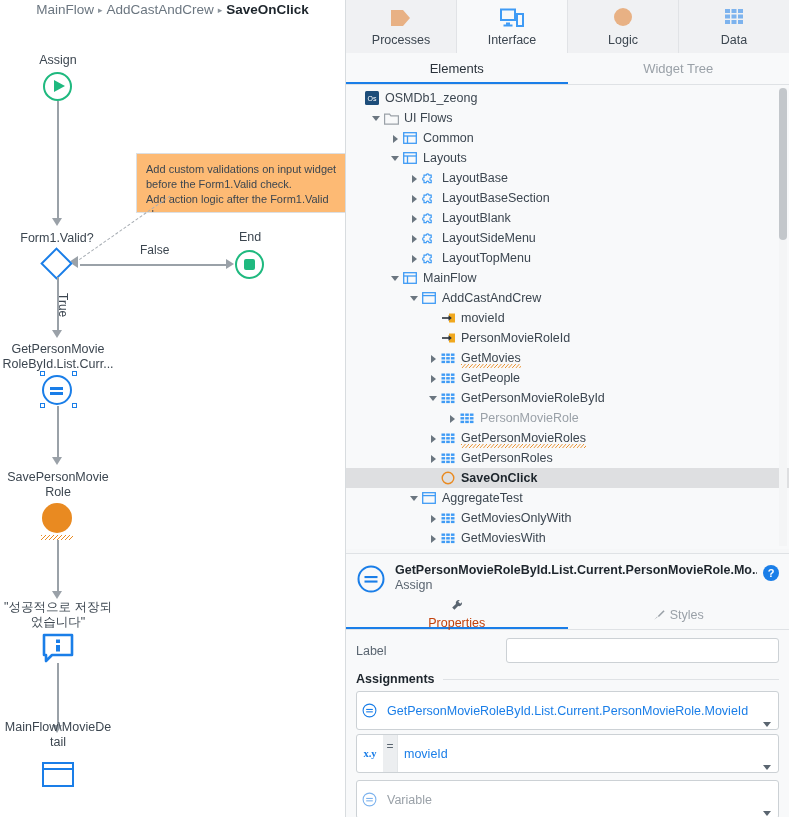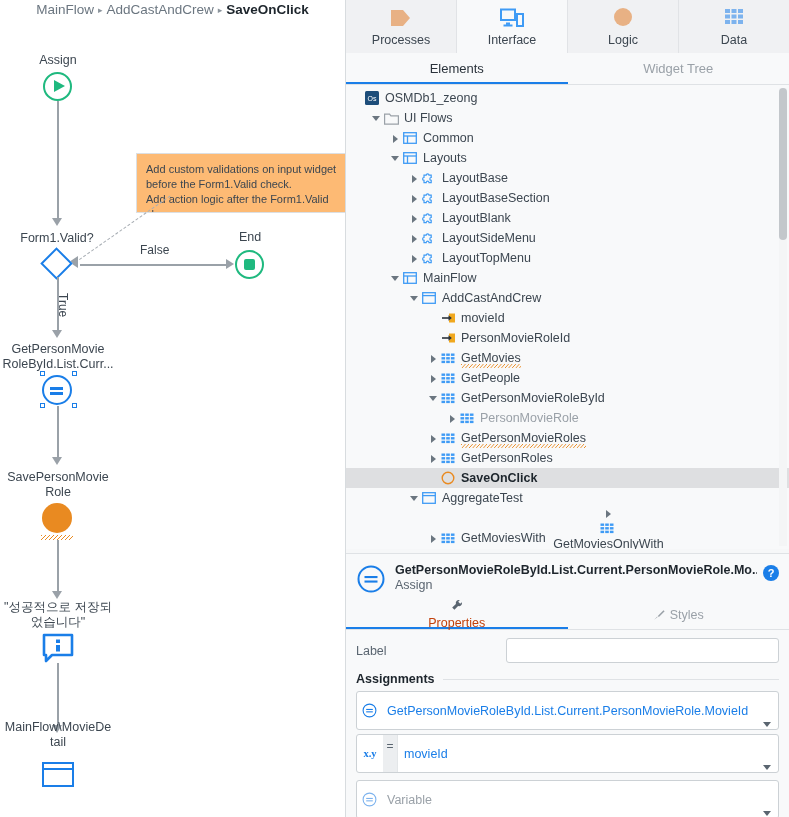--- a/index.html
+++ b/index.html
@@ -787,21 +787,21 @@
           <div class="trow" style="padding-left: 63px;">
             <span class="twist open"></span>
             <span class="ticon2">
               <svg width="14" height="12" viewBox="0 0 14 12">
                 <rect x="0.7" y="0.7" width="12.6" height="10.6" fill="none" stroke="#3f9bf5" stroke-width="1.3"></rect>
                 <line x1="0.7" y1="3.6" x2="13.3" y2="3.6" stroke="#3f9bf5" stroke-width="1.3"></line>
               </svg>
             </span>
             <span class="tname-wrap"><span class="tname">AggregateTest</span></span>
           </div>
-          <div class="trow" style="padding-left: 82px; flex-direction: column;">
+          <div class="trow" style="padding-left: 82px;">
             <span class="twist closed"></span>
             <span class="ticon2">
               <svg width="14" height="11" viewBox="0 0 14 11">
                 <g fill="#3f9bf5">
                   <rect x="0.5" y="0.5" width="3.6" height="2.4"></rect>
                   <rect x="5.2" y="0.5" width="3.6" height="2.4"></rect>
                   <rect x="9.9" y="0.5" width="3.6" height="2.4"></rect>
                   <rect x="0.5" y="4.1" width="3.6" height="2.4"></rect>
                   <rect x="5.2" y="4.1" width="3.6" height="2.4"></rect>
                   <rect x="9.9" y="4.1" width="3.6" height="2.4"></rect>

